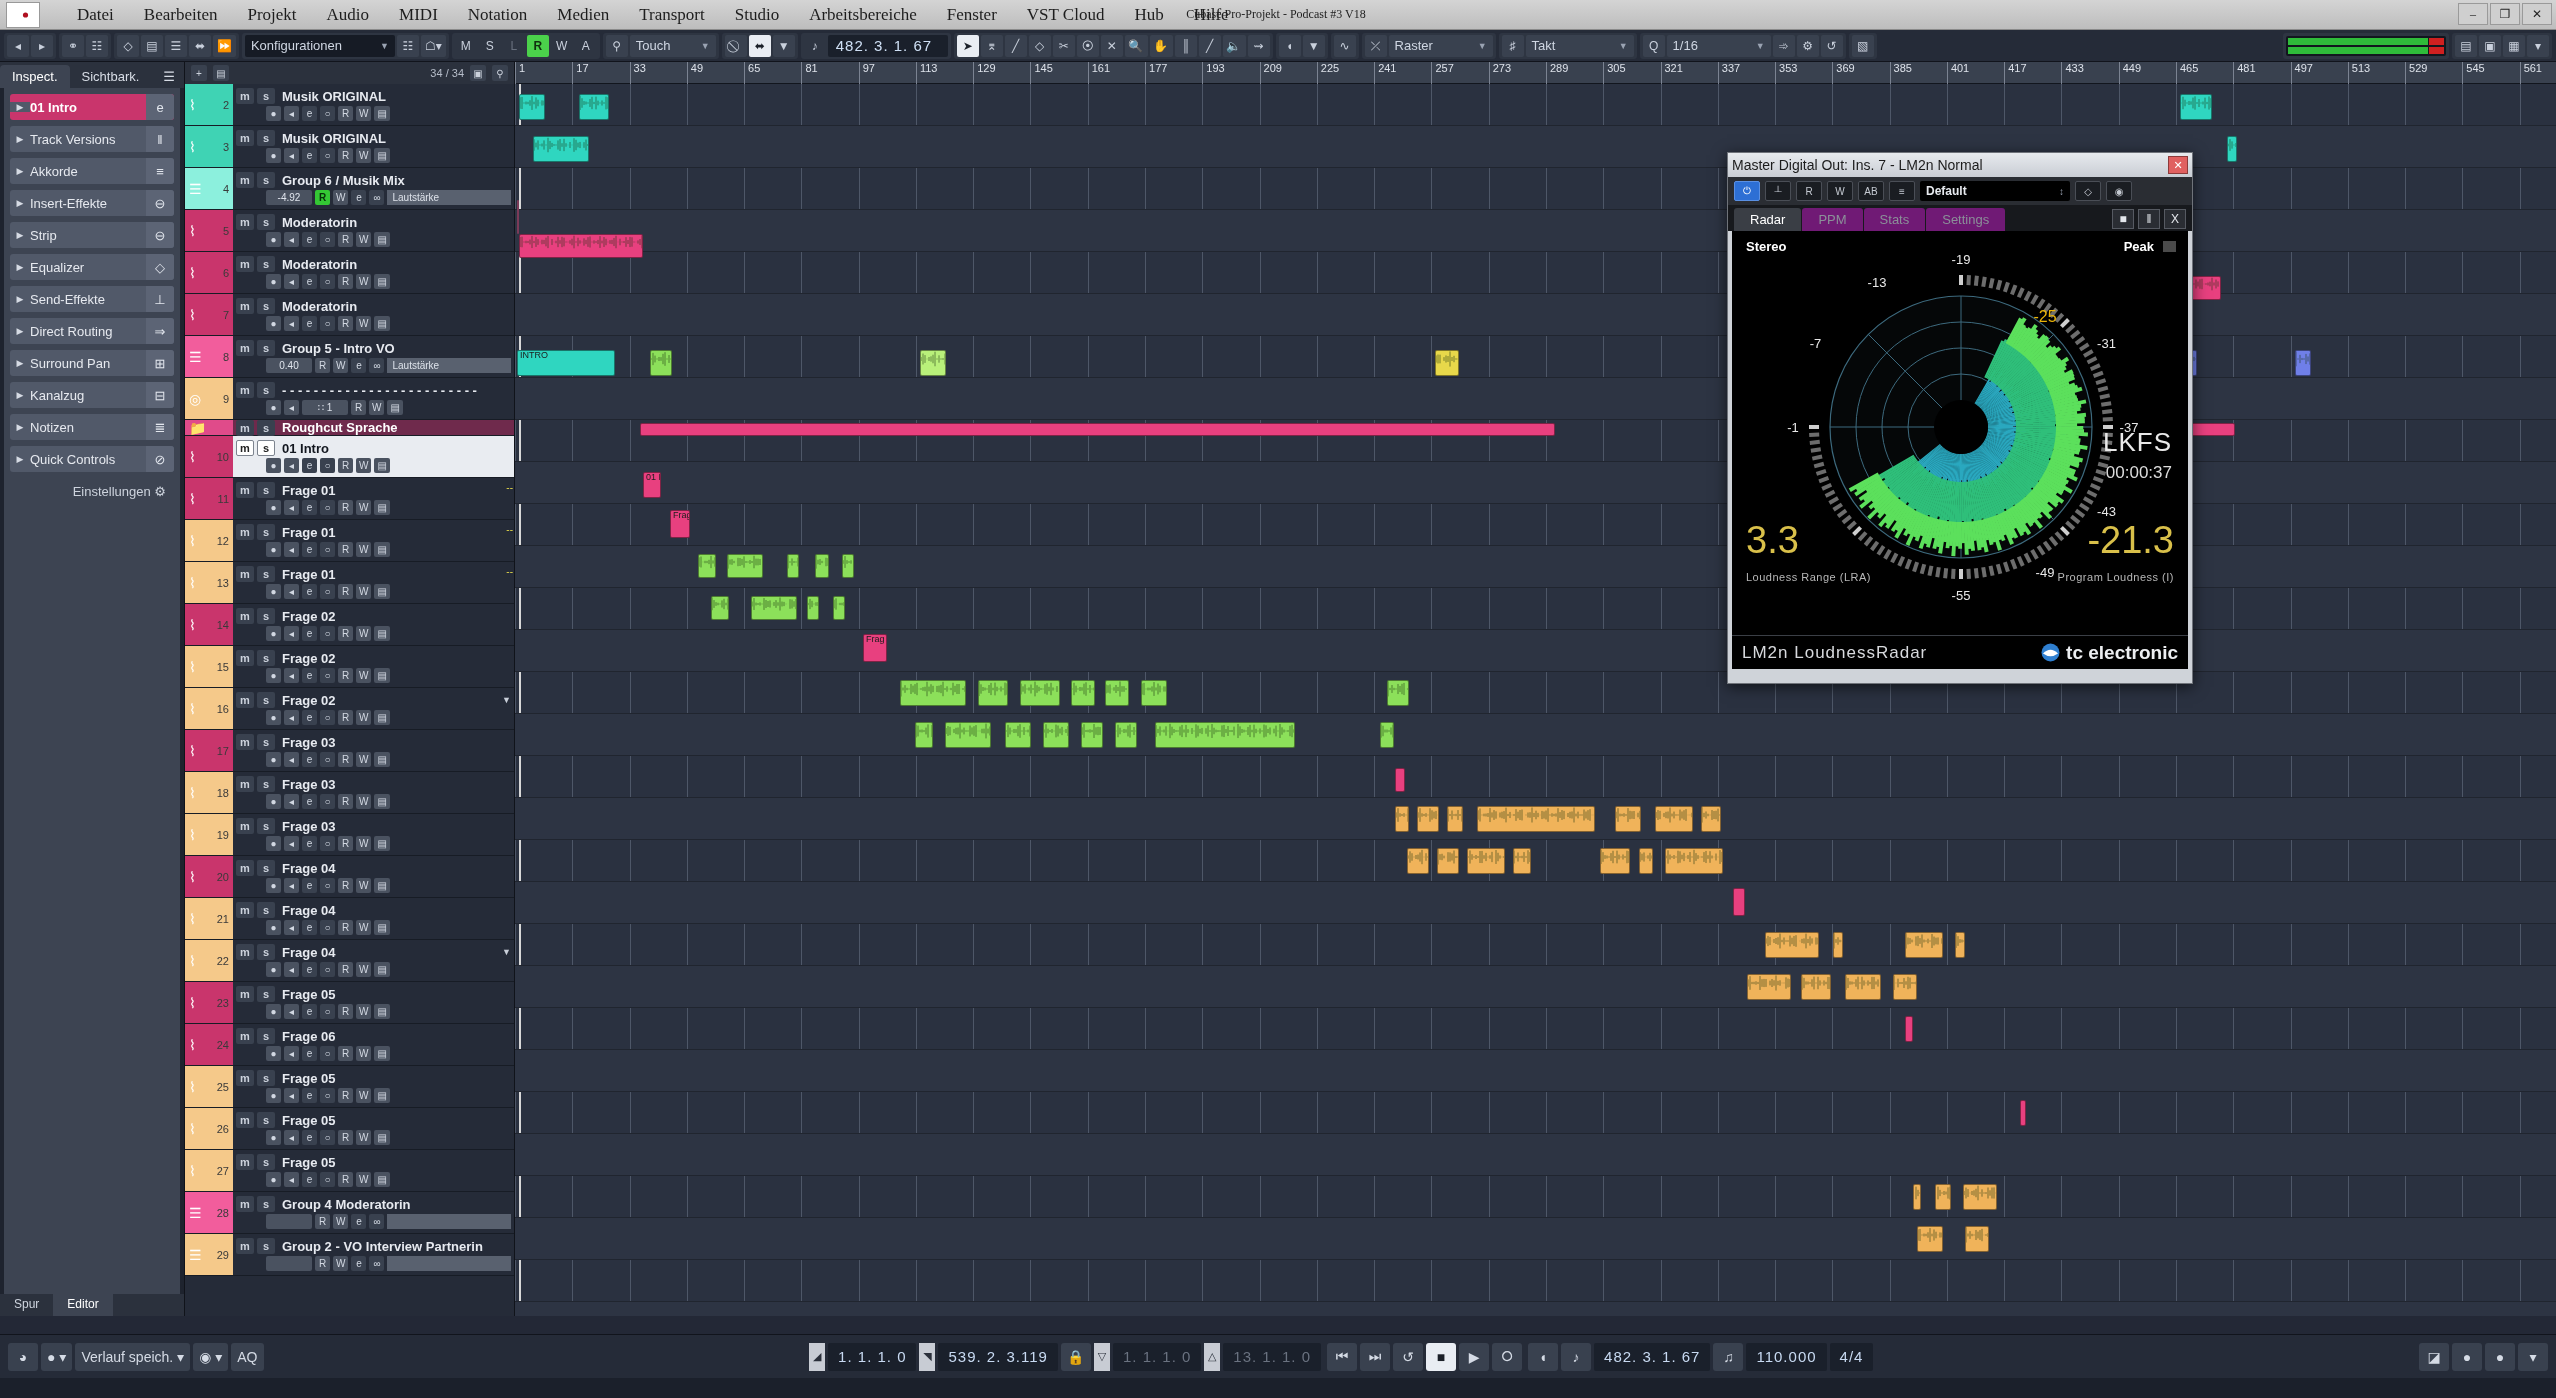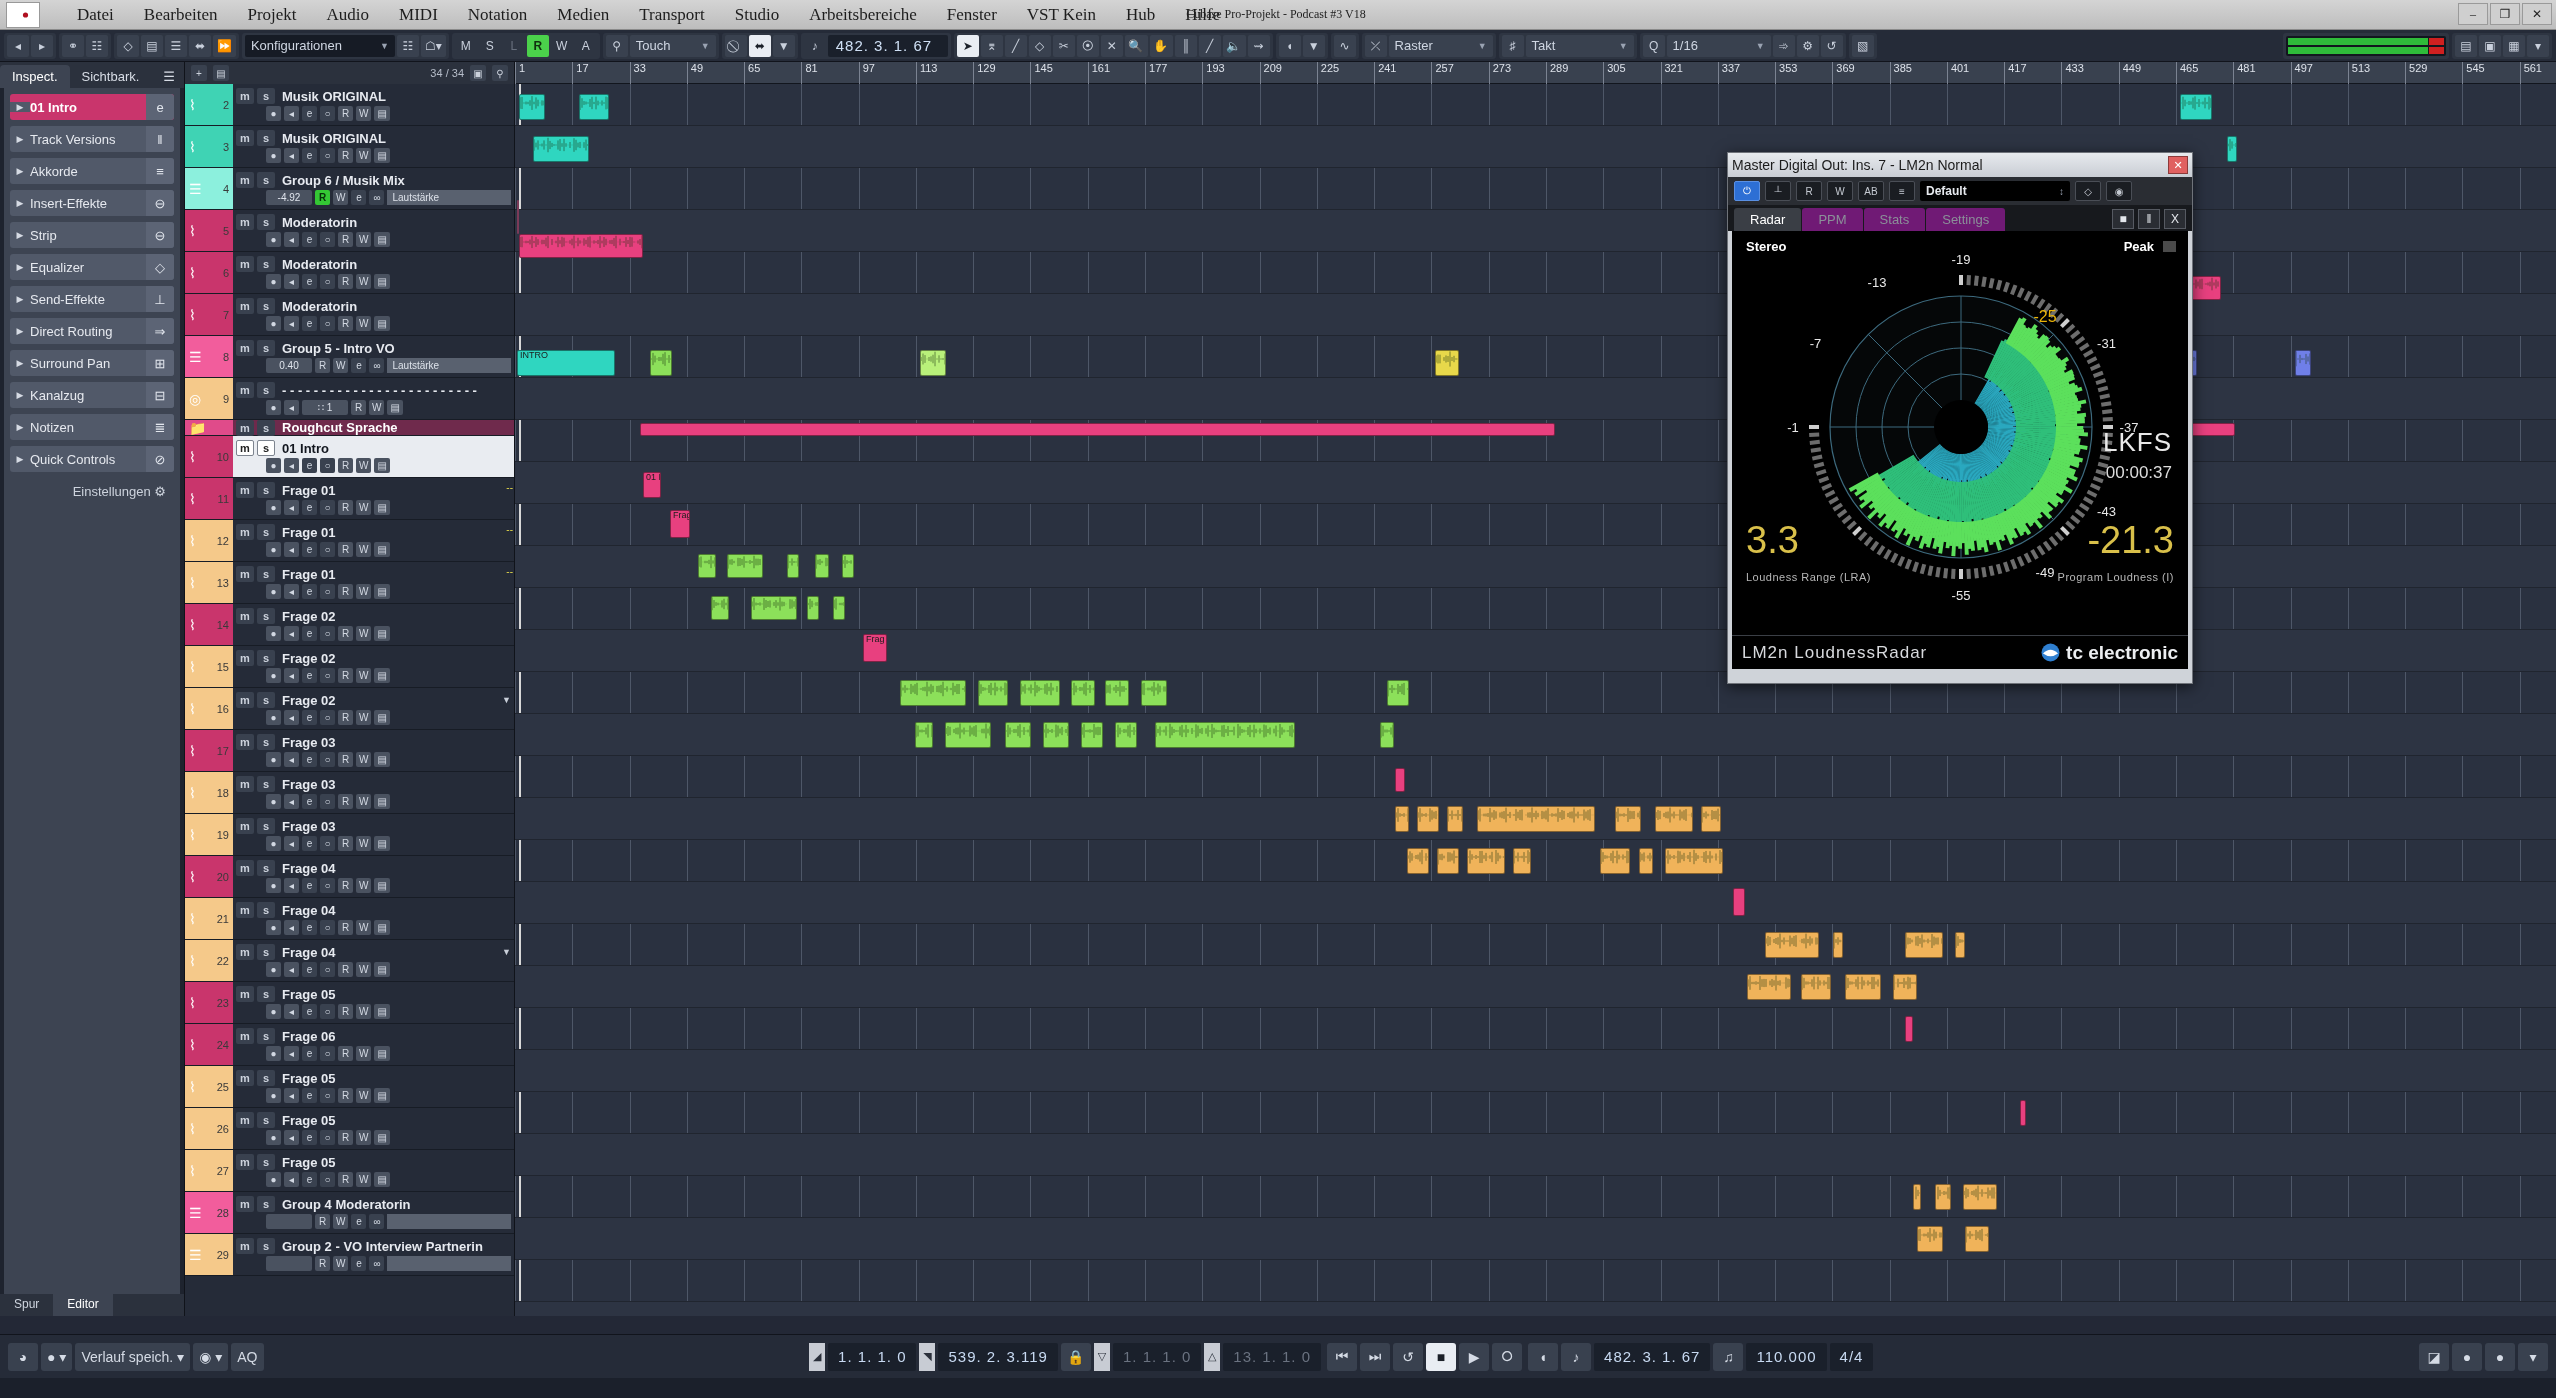--- a/index.html
+++ b/index.html
@@ -191,21 +191,21 @@
       <span>Bearbeiten</span>
       <span>Projekt</span>
       <span>Audio</span>
       <span>MIDI</span>
       <span>Notation</span>
       <span>Medien</span>
       <span>Transport</span>
       <span>Studio</span>
       <span>Arbeitsbereiche</span>
       <span>Fenster</span>
-      <span>VST Kein</span>
+      <span>VST Cloud</span>
       <span>Hub</span>
       <span>Hilfe</span>
     </div>
     <div class="wintitle">Cubase Pro-Projekt - Podcast #3 V18</div>
     <div class="winbtns">
       <i>–</i>
       <i>❐</i>
       <i>✕</i>
     </div>
   </div>

